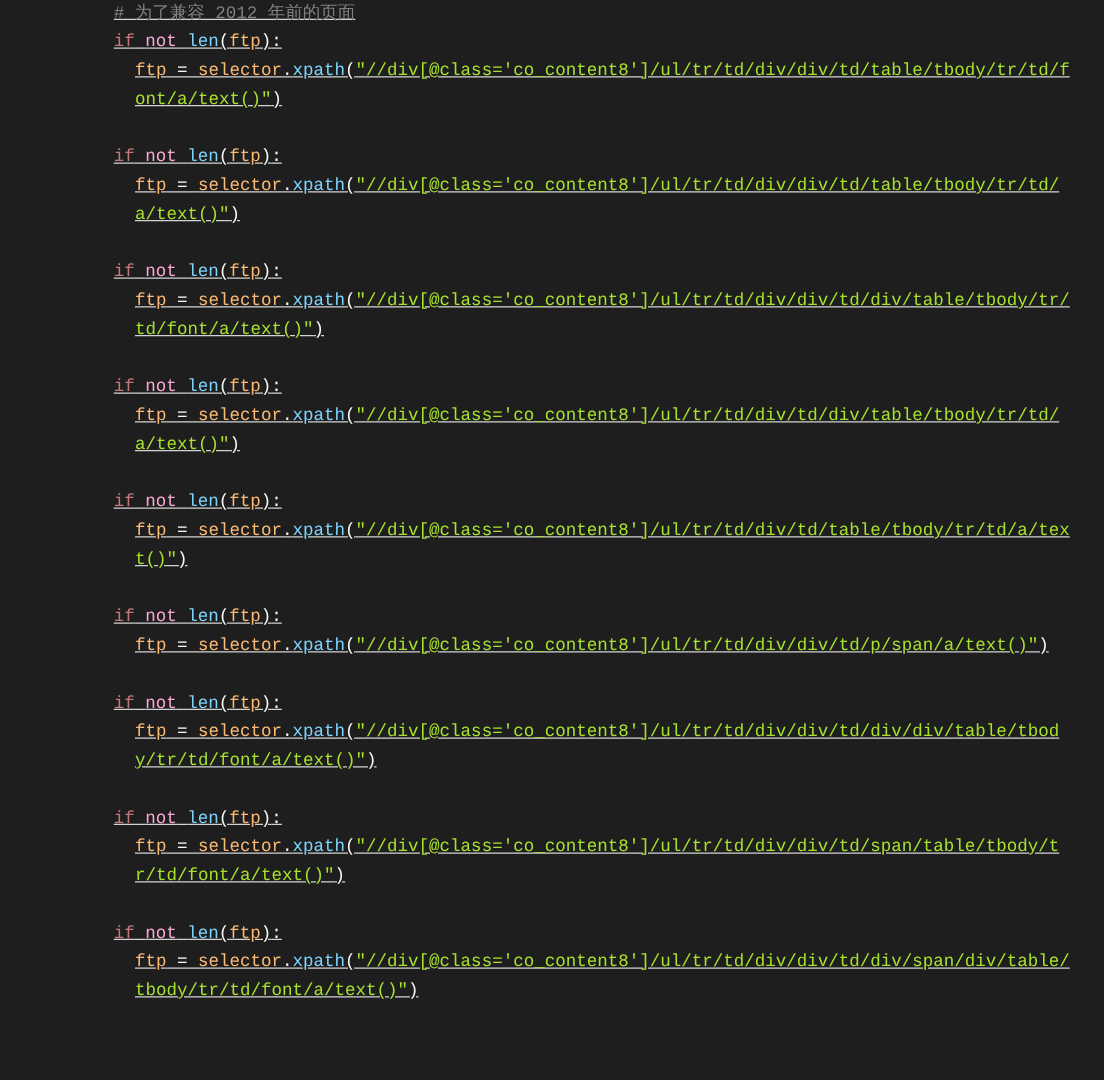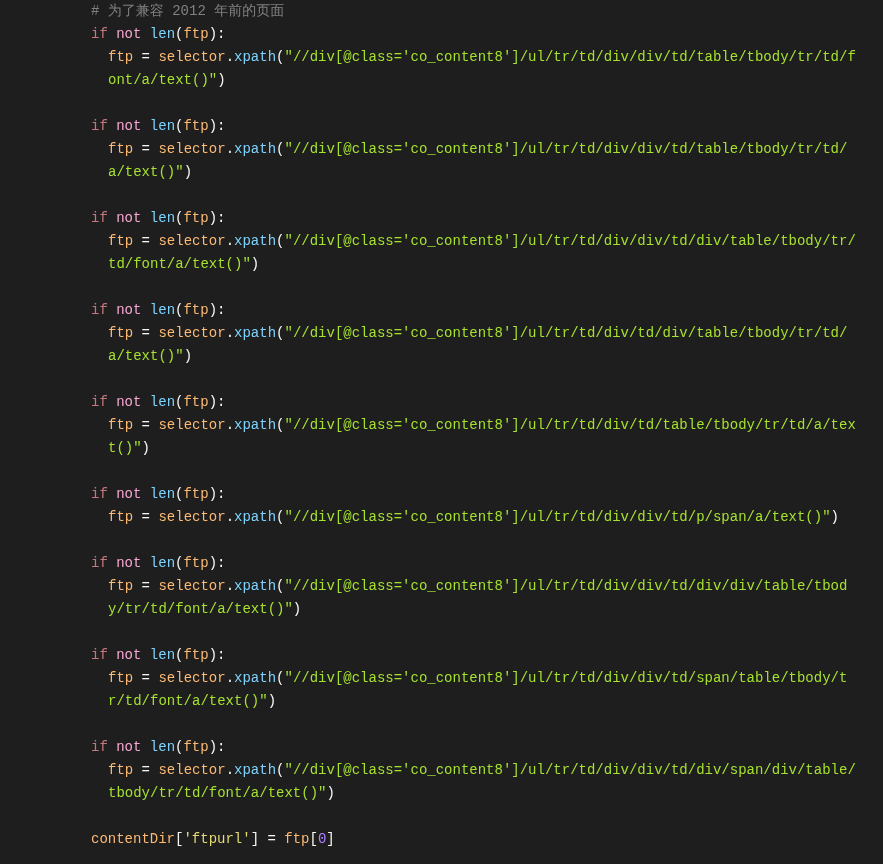--- a/index.html
+++ b/index.html
@@ -9,20 +9,21 @@
     font-family: Consolas, "Courier New", monospace;
     font-size: 14px;
     line-height: 23px;
     width: 883px;
     height: 864px;
     overflow: hidden;
   }
   .editor {
     padding: 0;
     width: 883px;
+    text-decoration: underline;
   }
   .line {
     white-space: pre-wrap;
     word-break: break-all;
     padding-left: 29px;
     padding-right: 20px;
     text-indent: 0;
   }
   .indent1 { padding-left: 91px; }
   .indent2 { padding-left: 108px; }
@@ -83,15 +84,14 @@
 <div class="line indent1"><span class="kw">if</span> <span class="kw2">not</span> <span class="fn">len</span><span class="brk">(</span><span class="id">ftp</span><span class="brk">)</span><span class="op">:</span></div>
 <div class="line indent2"><span class="id">ftp</span><span class="op"> = </span><span class="id">selector</span><span class="op">.</span><span class="fn">xpath</span><span class="brk">(</span><span class="str">"//div[@class='co_content8']/ul/tr/td/div/div/td/span/table/tbody/tr/td/font/a/text()"</span><span class="brk">)</span></div>
 
 <div class="blank"></div>
 
 <div class="line indent1"><span class="kw">if</span> <span class="kw2">not</span> <span class="fn">len</span><span class="brk">(</span><span class="id">ftp</span><span class="brk">)</span><span class="op">:</span></div>
 <div class="line indent2"><span class="id">ftp</span><span class="op"> = </span><span class="id">selector</span><span class="op">.</span><span class="fn">xpath</span><span class="brk">(</span><span class="str">"//div[@class='co_content8']/ul/tr/td/div/div/td/div/span/div/table/tbody/tr/td/font/a/text()"</span><span class="brk">)</span></div>
 
 <div class="blank"></div>
 
-<div class="line indent1"><span class="id">contentDir</span><span class="brk">[</span><span class="key">'ftpurl'</span><span class="brk">]</span><span class="op"> = </span><span class="id">ftp</span><span class="brk">[</span><span class="num">0</span><span class="brk">]</span></div>
 
 </div>
 
 </body></html>

